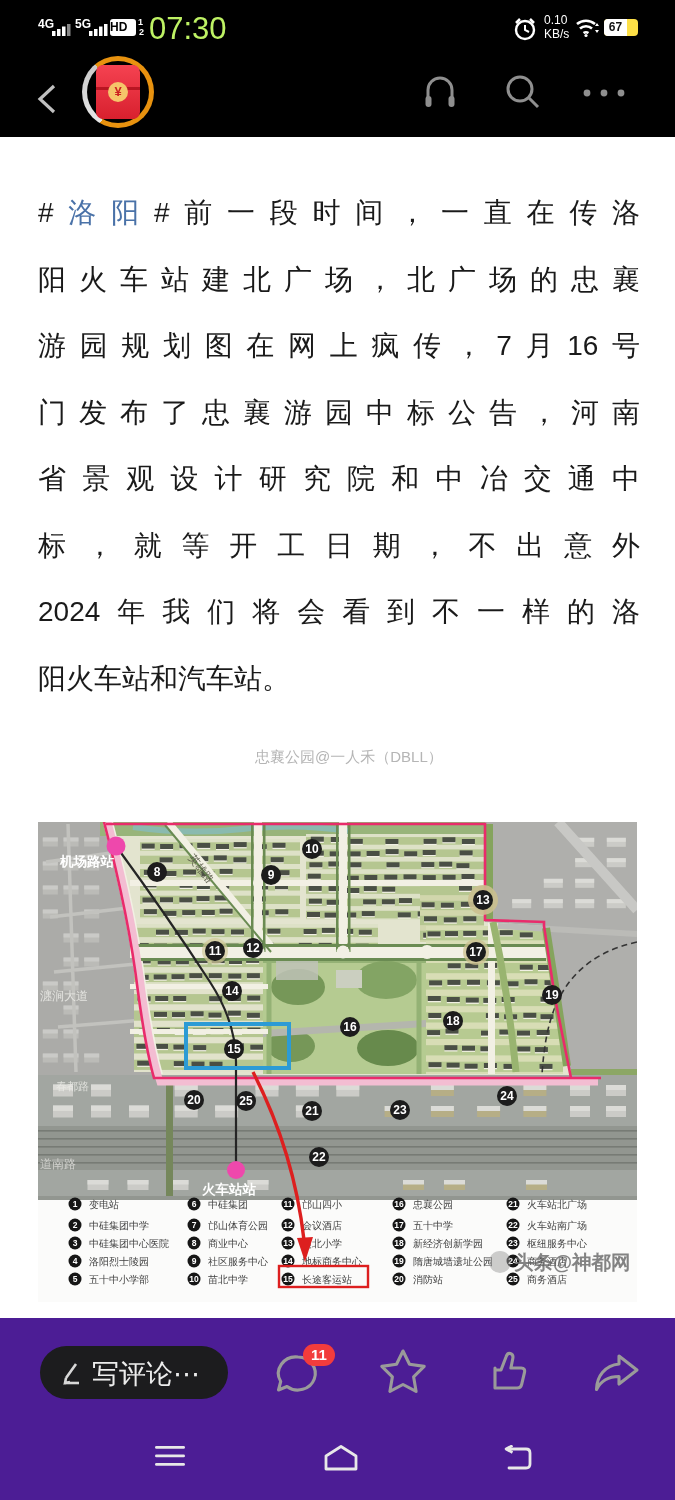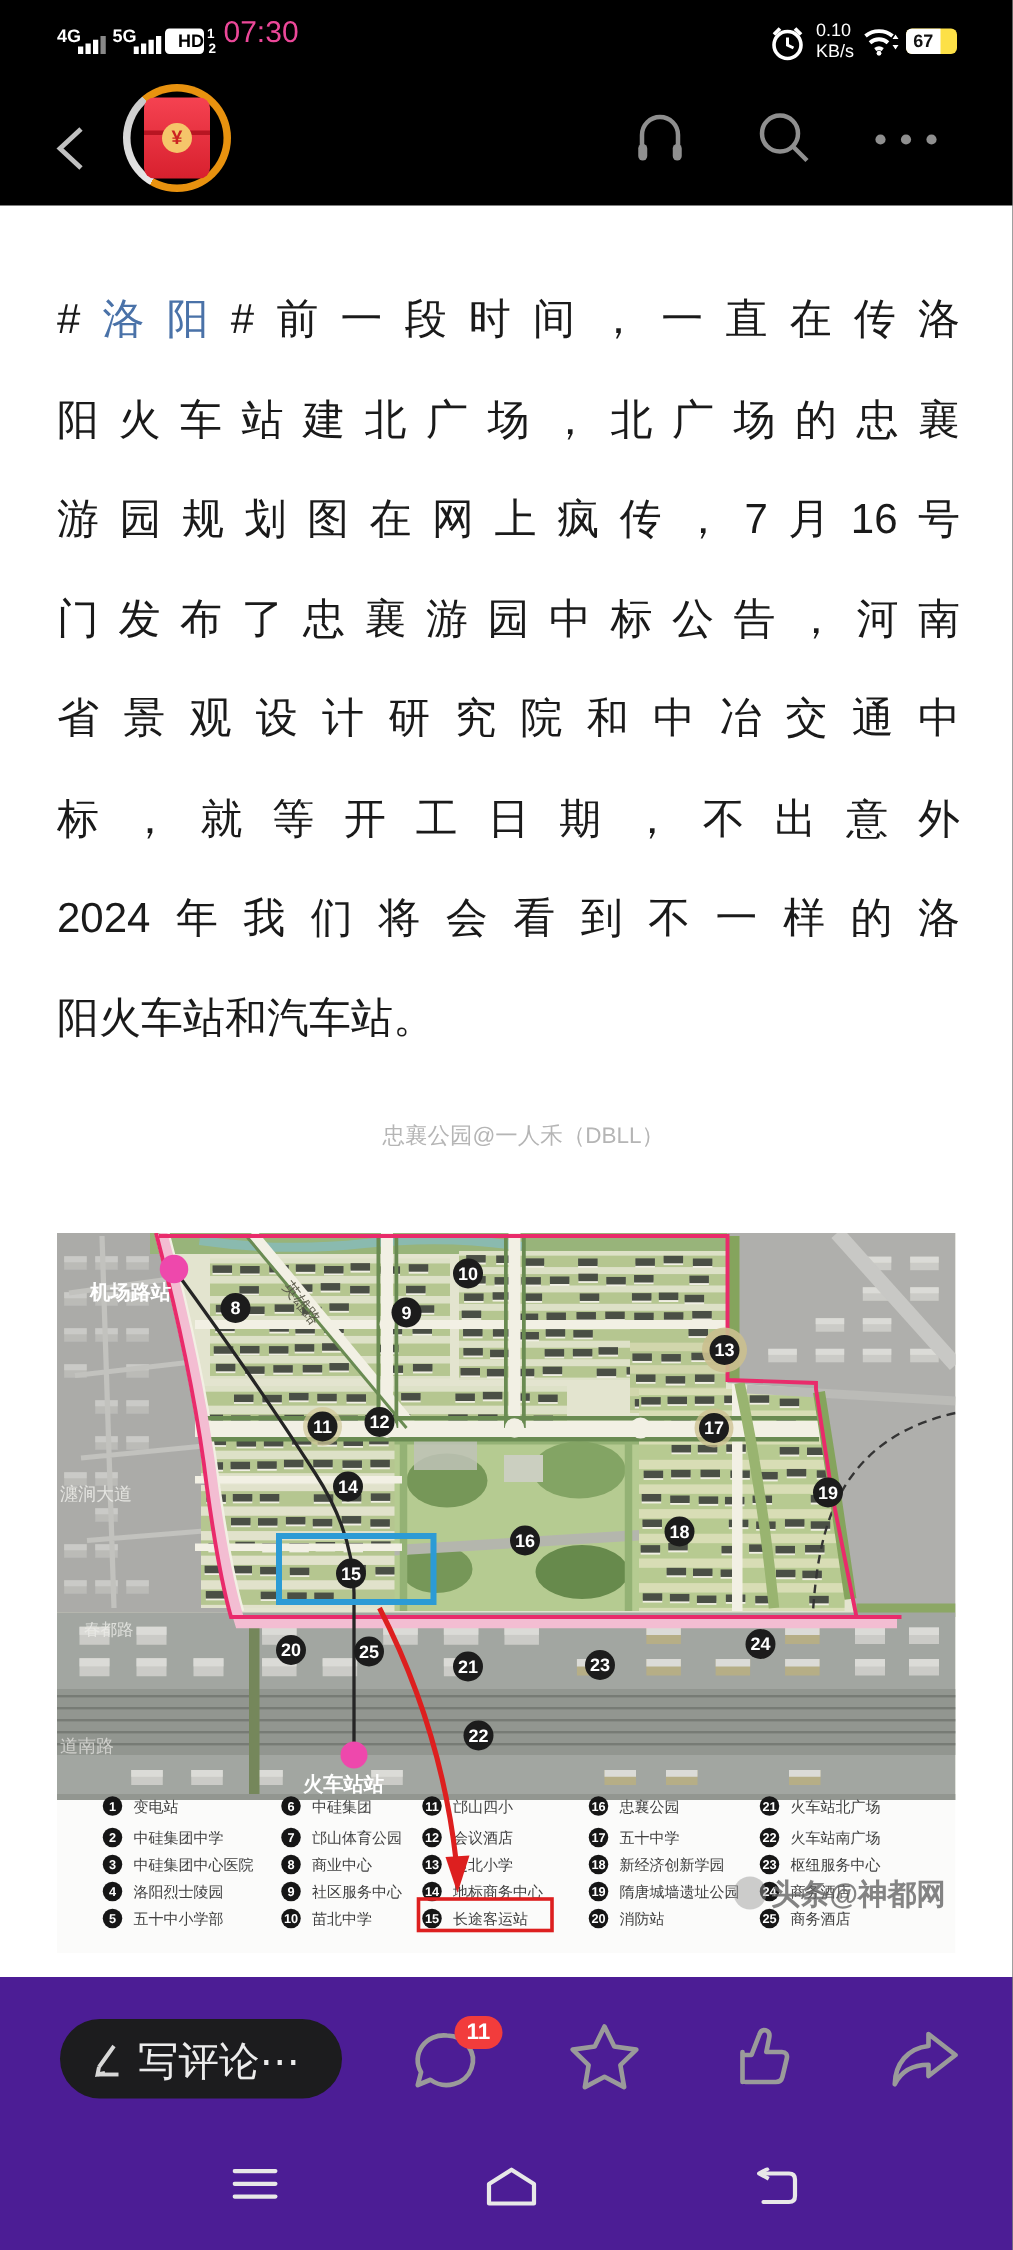--- a/index.html
+++ b/index.html
@@ -18,25 +18,25 @@
     </svg>
 
   <div class="abs" style="left:75px;top:17px;font-size:12px;font-weight:bold">5G</div>
   <svg class="abs" style="left:89px;top:22px" width="22" height="14">
       <rect x="0" y="9" width="3.5" height="5" fill="#fff"></rect>
       <rect x="5" y="7" width="3.5" height="7" fill="#fff"></rect>
       <rect x="10" y="4.5" width="3.5" height="9.5" fill="#fff"></rect>
       <rect x="15" y="2" width="3.5" height="12" fill="#fff"></rect>
     </svg>
 
-  <div class="abs" style="left:110px;top:19px;width:26px;height:17px;background:#fff;border-radius:3px;color:#000;font-size:12px;font-weight:bold;text-align:right;line-height:17px">HD</div>
+  <div class="abs" style="left:110px;top:19px;width:26px;height:17px;background:#fff;border-radius:3px;color:#000;font-size:12px;font-weight:bold;text-align:left;line-height:17px">HD</div>
   <div class="abs" style="left:138px;top:17px;font-size:9px;font-weight:bold">1</div>
   <div class="abs" style="left:139px;top:27px;font-size:9px;font-weight:bold">2</div>
 
-  <div class="abs" style="left:149px;top:11px;font-size:20px;color:#ec4899">07:30</div>
+  <div class="abs" style="left:149px;top:11px;font-size:31px;color:#bef264">07:30</div>
 
   <svg class="abs" style="left:512px;top:16px" width="26" height="26" viewBox="0 0 26 26">
       <circle cx="13" cy="14" r="9" fill="none" stroke="#fff" stroke-width="2.4"></circle>
       <path d="M13 9 L13 14 L17 16" stroke="#fff" stroke-width="2" fill="none"></path>
       <path d="M4 7 L8 3 M22 7 L18 3" stroke="#fff" stroke-width="2.5"></path>
     </svg>
 
   <div class="abs" style="left:544px;top:13px;font-size:12px;color:#fff">0.10</div>
   <div class="abs" style="left:544px;top:27px;font-size:12px;color:#fff">KB/s</div>
 

